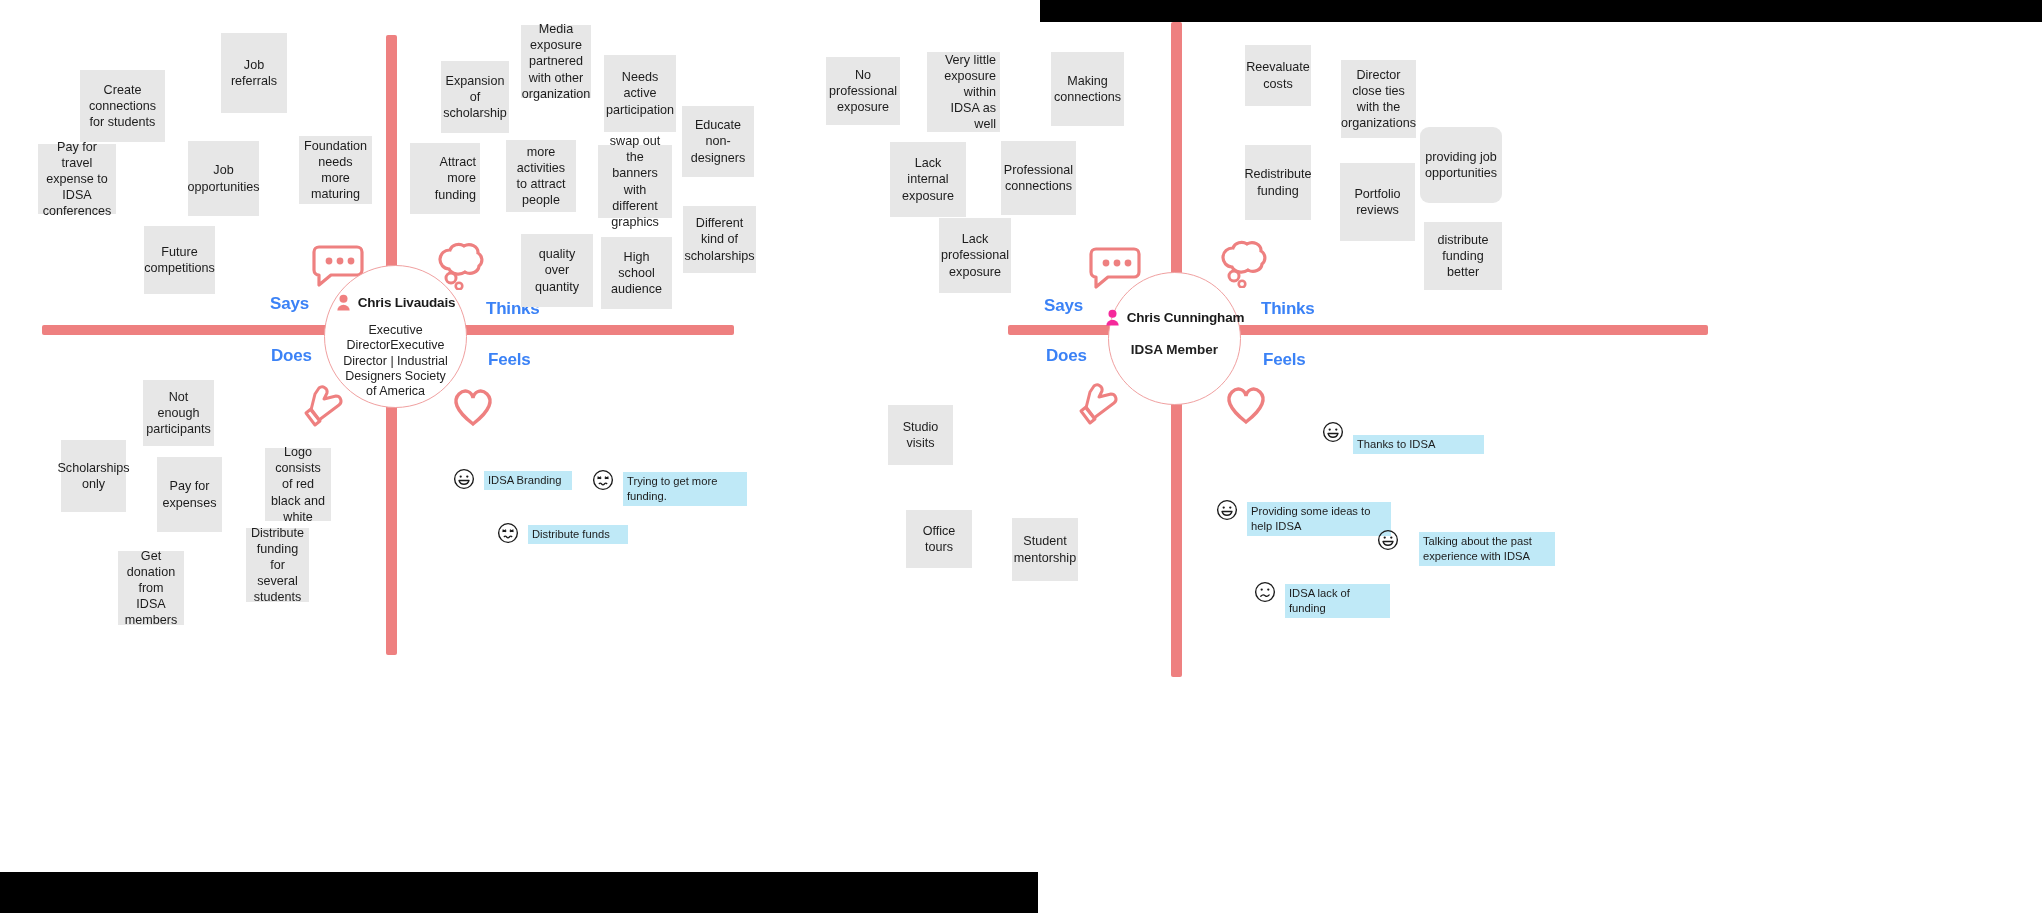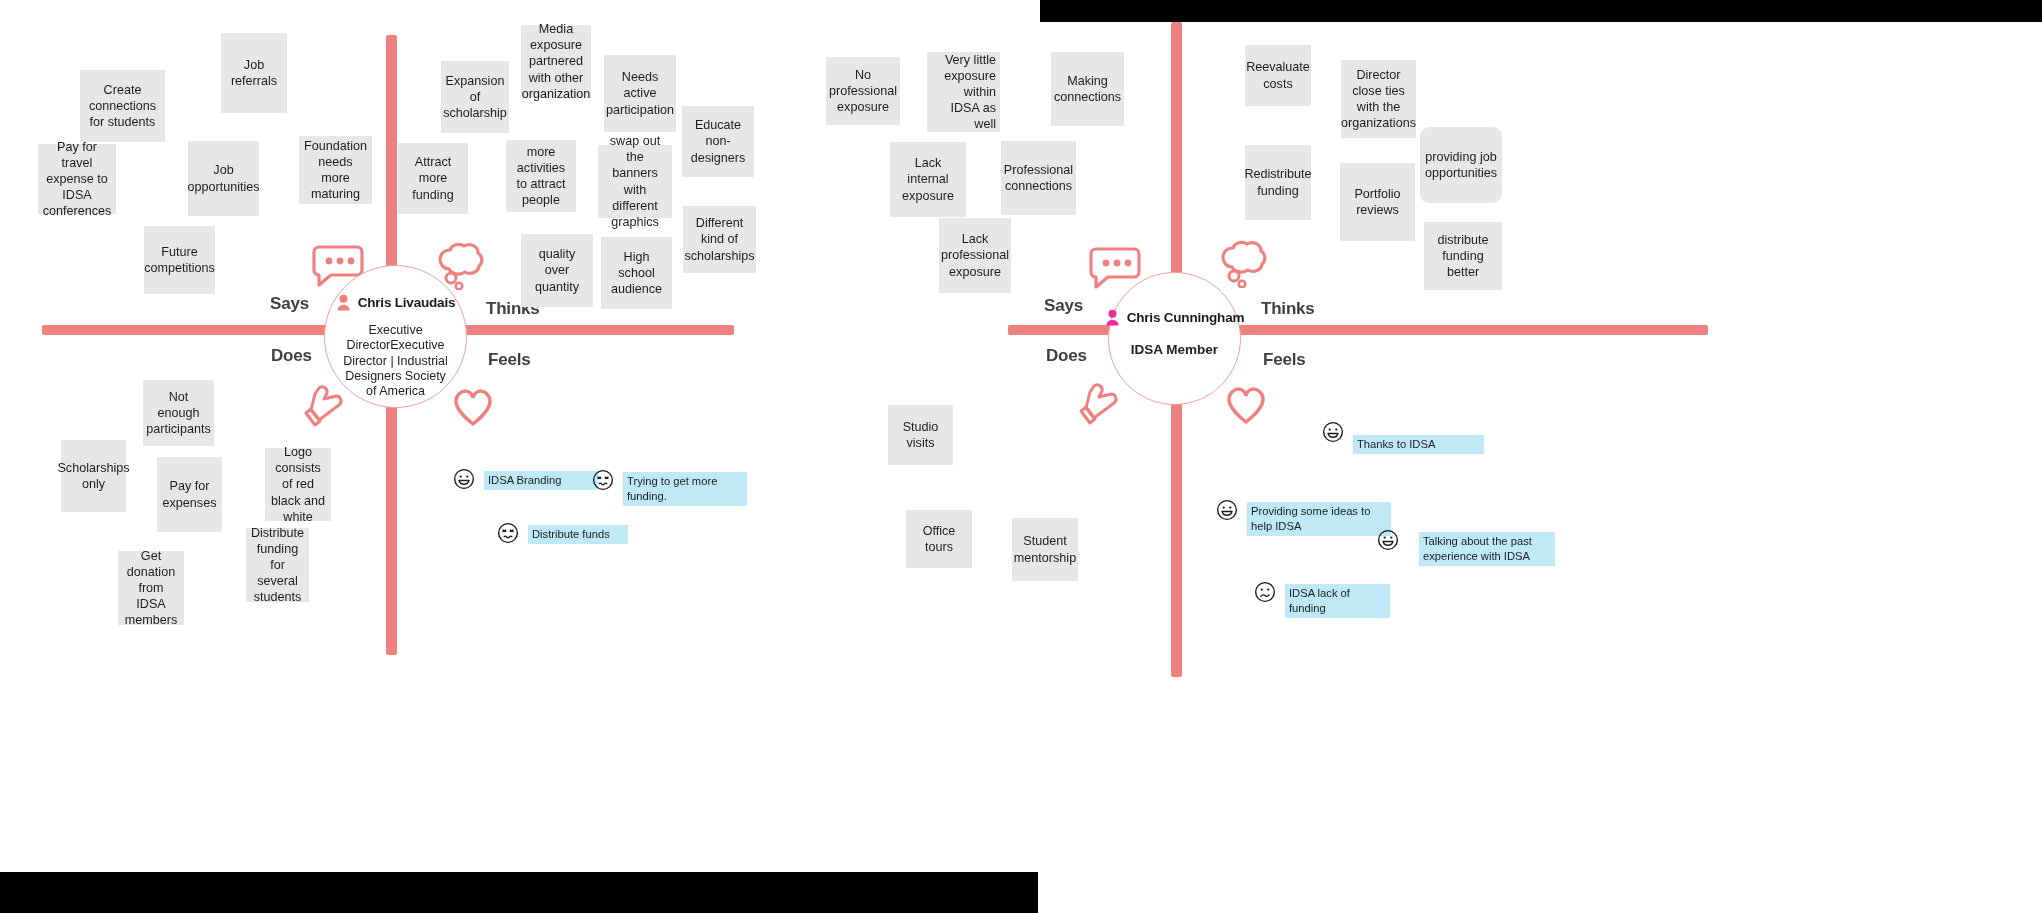--- a/index.html
+++ b/index.html
@@ -38,21 +38,21 @@
   }
   .persona-role{
     font-size:12.5px;color:#222222;text-align:center;line-height:1.22;
     padding:0 18px;box-sizing:border-box;width:100%;
   }
   .persona-role.bold{font-weight:bold;font-size:13.5px;}
   .avatar-ico{width:15px;height:17px;display:block;flex:0 0 auto;}
 
   
   .qlabel{
-    position:absolute;font-size:17px;font-weight:bold;color:#404040;
+    position:absolute;font-size:17px;font-weight:bold;color:#3b82f6;
     letter-spacing:-0.2px;white-space:nowrap;
   }
 
   
   .note{
     position:absolute;background:#E7E7E7;color:#1c1c1c;
     font-size:12.6px;line-height:1.28;text-align:center;
     display:flex;align-items:center;justify-content:center;
     box-sizing:border-box;padding:3px 4px;
   }
@@ -124,40 +124,40 @@
 <div class="note" style="left: 80px; top: 70px; width: 85px; height: 72px;">Create connections for students</div>
     <div class="note" style="left: 221px; top: 33px; width: 66px; height: 80px;">Job referrals</div>
     <div class="note" style="left: 38px; top: 144px; width: 78px; height: 70px;">Pay for travel expense to IDSA conferences</div>
     <div class="note" style="left: 188px; top: 141px; width: 71px; height: 75px;">Job opportunities</div>
     <div class="note" style="left: 299px; top: 136px; width: 73px; height: 68px;">Foundation needs more maturing</div>
     <div class="note" style="left: 144px; top: 226px; width: 71px; height: 68px;">Future competitions</div>
     <div class="note" style="left: 521px; top: 25px; width: 70px; height: 73px;">Media exposure partnered with other organization</div>
     <div class="note" style="left: 441px; top: 61px; width: 68px; height: 72px;">Expansion of scholarship</div>
     <div class="note" style="left: 604px; top: 55px; width: 72px; height: 77px;">Needs active participation</div>
     <div class="note" style="left: 682px; top: 106px; width: 72px; height: 71px;">Educate non-designers</div>
-    <div class="note" style="left: 398px; top: 143px; width: 70px; height: 71px;">Attract more funding</div>
+    <div class="note" style="left: 410px; top: 143px; width: 70px; height: 71px; text-align: right;">Attract more funding</div>
     <div class="note" style="left: 506px; top: 140px; width: 70px; height: 72px;">more activities to attract people</div>
     <div class="note" style="left: 598px; top: 145px; width: 74px; height: 73px;">swap out the banners with different graphics</div>
     <div class="note" style="left: 683px; top: 206px; width: 73px; height: 67px;">Different kind of scholarships</div>
     <div class="note" style="left: 521px; top: 234px; width: 72px; height: 73px;">quality over quantity</div>
     <div class="note" style="left: 601px; top: 237px; width: 71px; height: 72px;">High school audience</div>
     <div class="note" style="left: 143px; top: 380px; width: 71px; height: 66px;">Not enough participants</div>
     <div class="note" style="left: 61px; top: 440px; width: 65px; height: 72px;">Scholarships only</div>
     <div class="note" style="left: 157px; top: 457px; width: 65px; height: 75px;">Pay for expenses</div>
     <div class="note" style="left: 265px; top: 448px; width: 66px; height: 73px;">Logo consists of red black and white</div>
     <div class="note" style="left: 246px; top: 528px; width: 63px; height: 74px;">Distribute funding for several students</div>
     <div class="note" style="left: 118px; top: 551px; width: 66px; height: 74px;">Get donation from IDSA members</div>
     <div class="bluerow" style="left: 453px; top: 468px;">
       <svg viewBox="0 0 24 24" width="22" height="22" class="emoji-ico">
         <circle cx="12" cy="12" r="10.2" fill="none" stroke="#1a1a1a" stroke-width="1.5"></circle>
         <circle cx="8.4" cy="9.4" r="1.25" fill="#1a1a1a"></circle>
         <circle cx="15.6" cy="9.4" r="1.25" fill="#1a1a1a"></circle>
         <path d="M6.6 13.6 a5.6 5.6 0 0 0 10.8 0 z" fill="none" stroke="#1a1a1a" stroke-width="1.5" stroke-linejoin="round"></path>
       </svg>
-      <div class="bluenote" style="width: 114px; min-height: 16px; margin-left: 9px; margin-top: 3px;">IDSA Branding</div>
+      <div class="bluenote" style="width: 88px; min-height: 16px; margin-left: 9px; margin-top: 3px;">IDSA Branding</div>
     </div>
     <div class="bluerow" style="left: 592px; top: 469px;">
       <svg viewBox="0 0 24 24" width="22" height="22" class="emoji-ico">
         <circle cx="12" cy="12" r="10.2" fill="none" stroke="#1a1a1a" stroke-width="1.5"></circle>
         <path d="M6 8.6 L10 10.6 M6 10.6 L10 8.6" stroke="#1a1a1a" stroke-width="1.4" fill="none"></path>
         <path d="M14 8.6 L18 10.6 M14 10.6 L18 8.6" stroke="#1a1a1a" stroke-width="1.4" fill="none"></path>
         <path d="M7.5 16.4 q1.5 -1.8 3 0 q1.5 1.8 3 0 q1.5 -1.8 3 0" stroke="#1a1a1a" stroke-width="1.4" fill="none"></path>
       </svg>
       <div class="bluenote" style="width: 124px; min-height: 16px; margin-left: 9px; margin-top: 3px;">Trying to get more funding.</div>
     </div>

